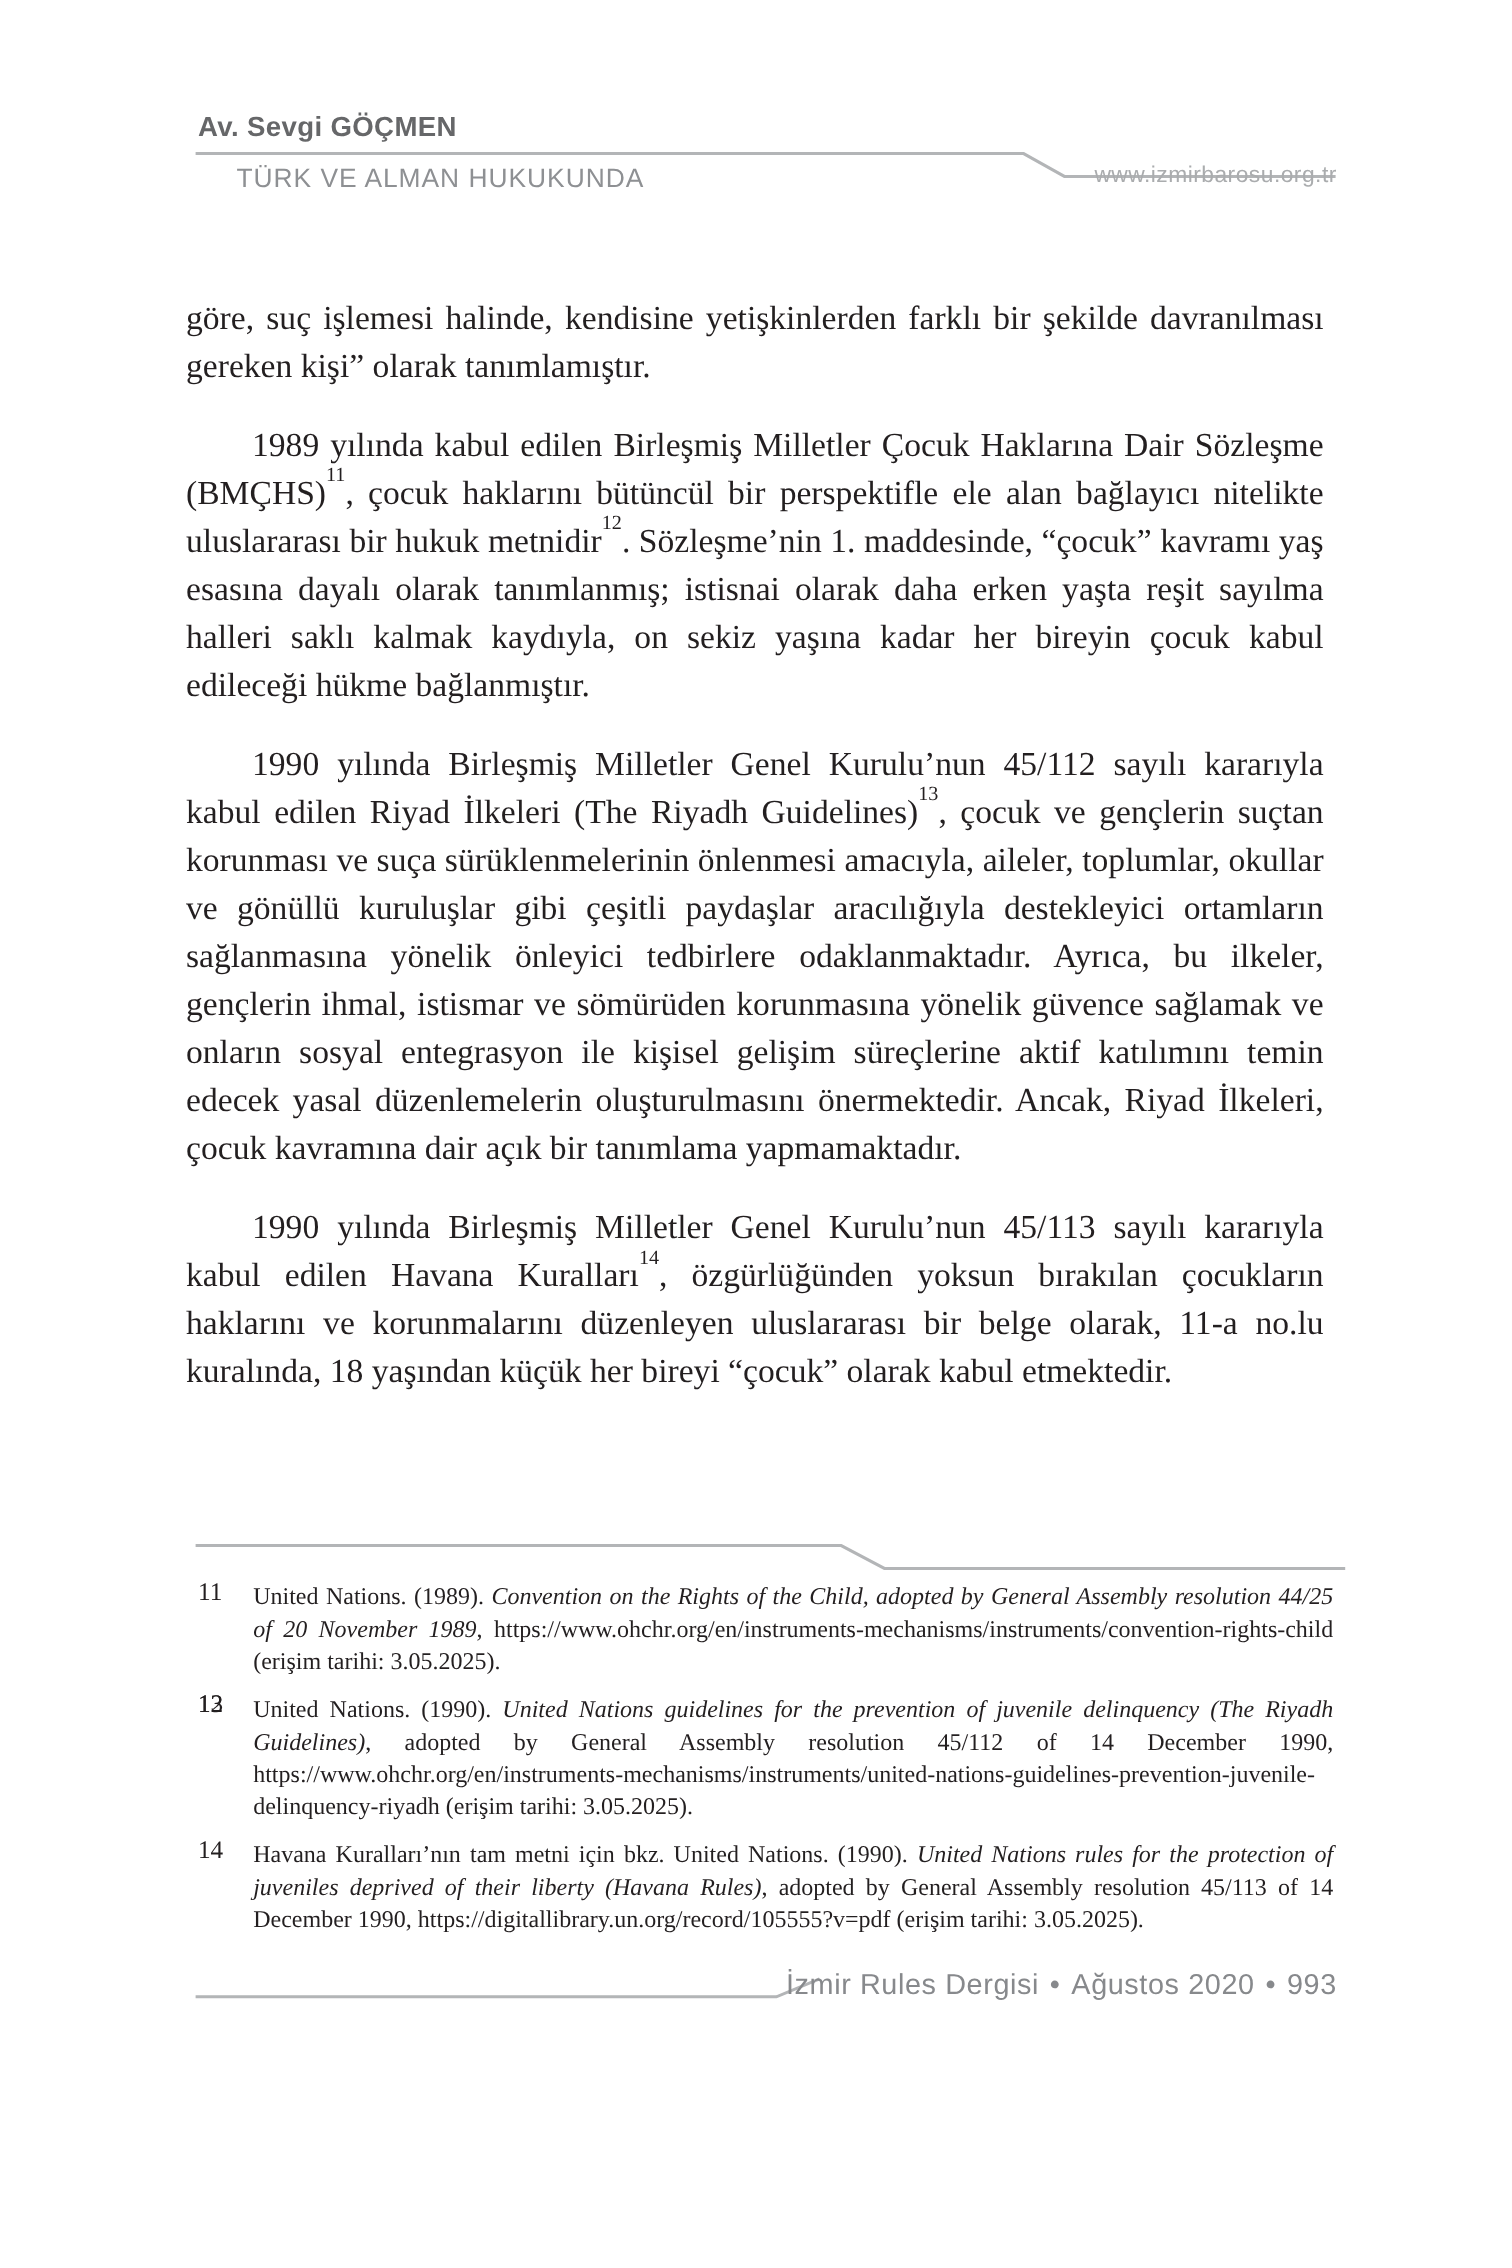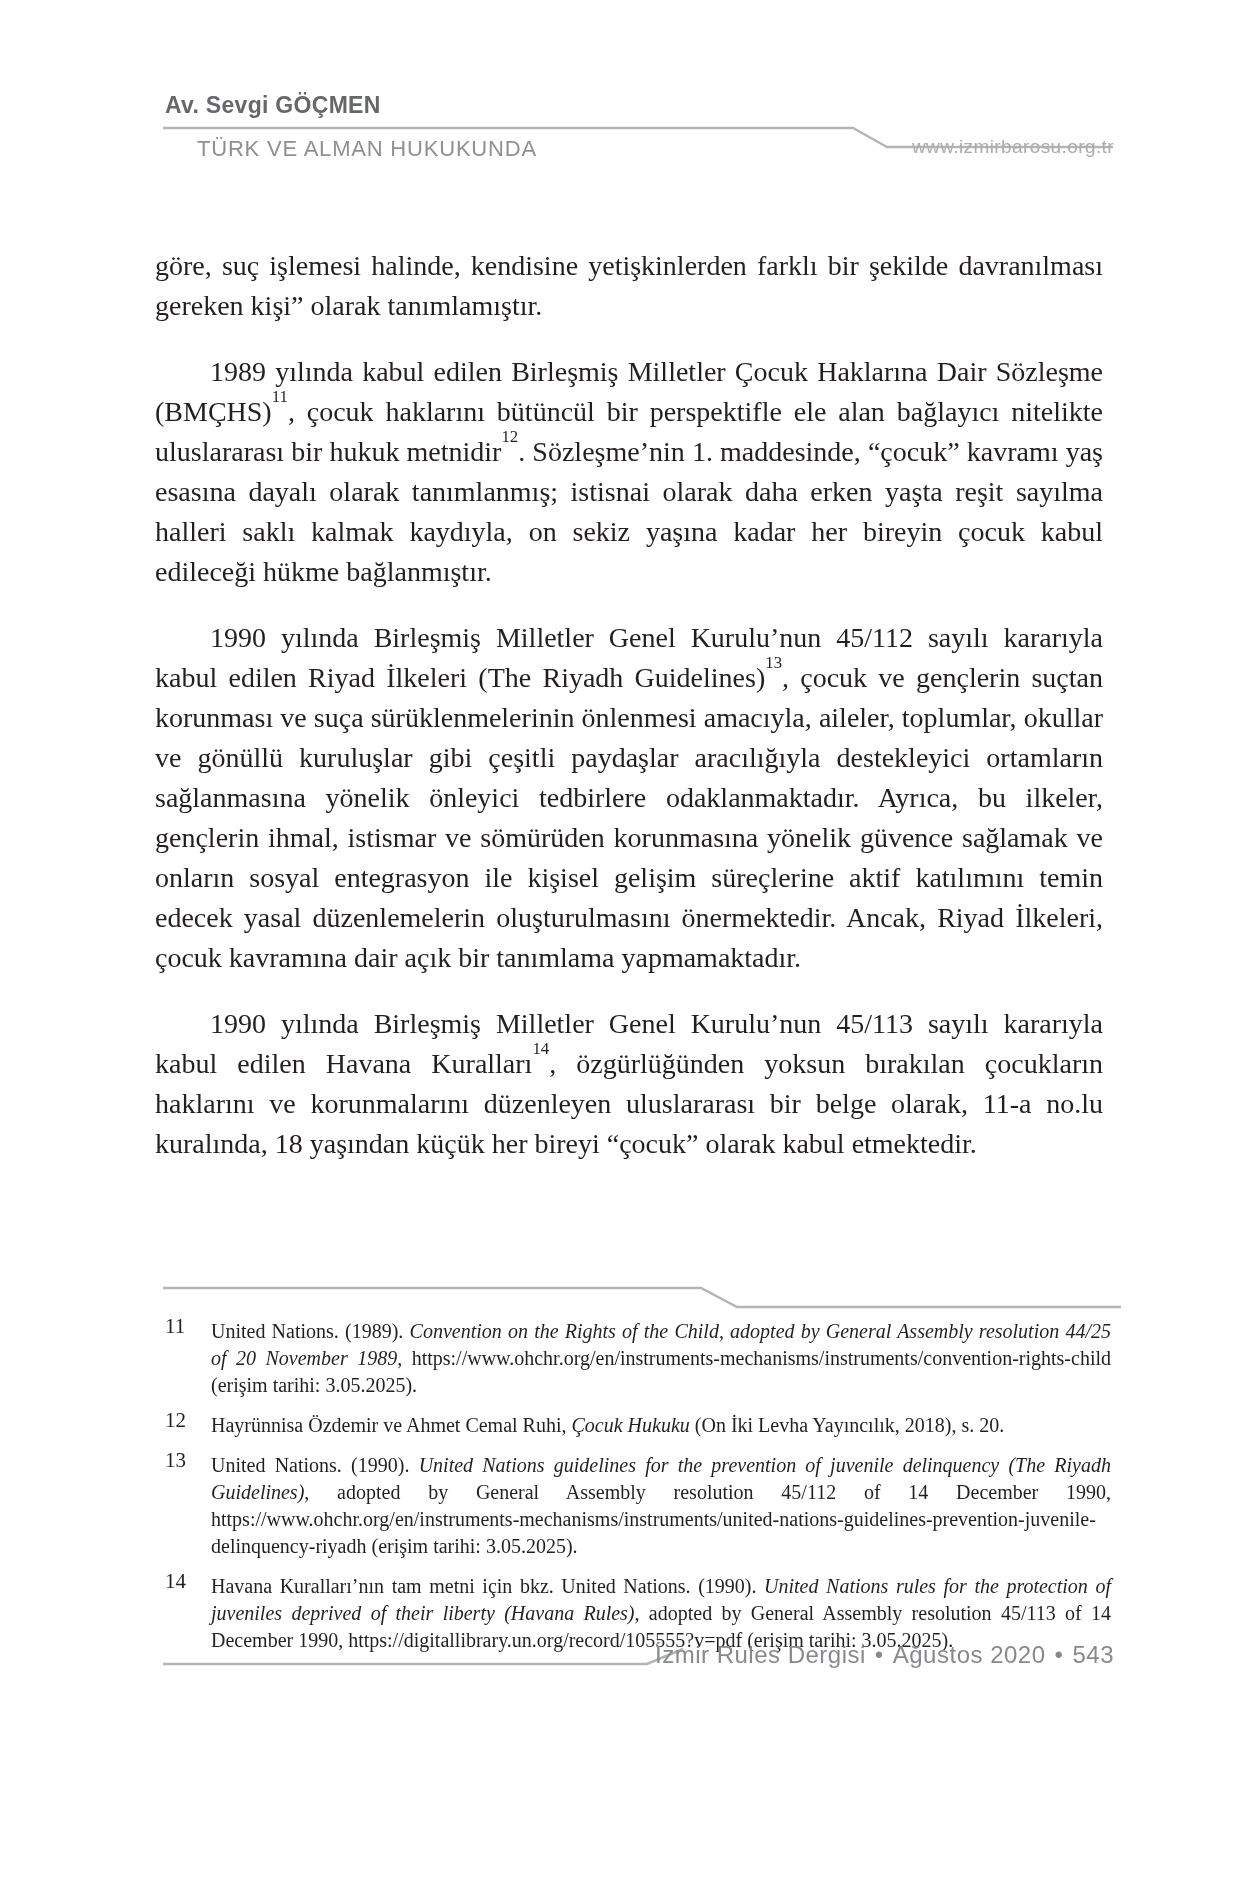--- a/index.html
+++ b/index.html
@@ -92,26 +92,26 @@
       <p class="indent">1990 yılında Birleşmiş Milletler Genel Kurulu’nun 45/112 sayılı kararıyla kabul edilen Riyad İlkeleri (The Riyadh Guidelines)<sup class="fn-ref">13</sup>, çocuk ve gençlerin suçtan korunması ve suça sürüklenmelerinin önlenmesi amacıyla, aileler, toplumlar, okullar ve gönüllü kuruluşlar gibi çeşitli paydaşlar aracılığıyla destekleyici ortamların sağlanmasına yönelik önleyici tedbirlere odaklanmaktadır. Ayrıca, bu ilkeler, gençlerin ihmal, istismar ve sömürüden korunmasına yönelik güvence sağlamak ve onların sosyal entegrasyon ile kişisel gelişim süreçlerine aktif katılımını temin edecek yasal düzenlemelerin oluşturulmasını önermektedir. Ancak, Riyad İlkeleri, çocuk kavramına dair açık bir tanımlama yapmamaktadır.</p>
       <p class="indent">1990 yılında Birleşmiş Milletler Genel Kurulu’nun 45/113 sayılı kararıyla kabul edilen Havana Kuralları<sup class="fn-ref">14</sup>, özgürlüğünden yoksun bırakılan çocukların haklarını ve korunmalarını düzenleyen uluslararası bir belge olarak, 11-a no.lu kuralında, 18 yaşından küçük her bireyi “çocuk” olarak kabul etmektedir.</p>
     </div>
 
   <svg id="footnote-rule" class="rule-svg" width="958" height="26">
     <polyline points="0,2 538,2 574,21 958,21"></polyline>
   </svg>
 
   <div class="footnotes" id="footnotes-list">
       <div class="footnote"><span class="fn-num">11</span><span class="fn-text">United Nations. (1989). <em>Convention on the Rights of the Child, adopted by General Assembly resolution 44/25 of 20 November 1989</em>, https://www.ohchr.org/en/instruments-mechanisms/instruments/convention-rights-child (erişim tarihi: 3.05.2025).</span></div>
-      <div class="footnote"><span class="fn-num">12</span><span class="fn-text">Hayrünnisa Özdemir ve Ahmet Cemal Ruhi, <em>Çocuk Hukuku</em> (On İki Levha Yayıncılık, 2018), s. 20.</span></div>
+      <div class="footnote"><span class="fn-num">12</span></div>
       <div class="footnote"><span class="fn-num">13</span><span class="fn-text">United Nations. (1990). <em>United Nations guidelines for the prevention of juvenile delinquency (The Riyadh Guidelines)</em>, adopted by General Assembly resolution 45/112 of 14 December 1990, https://www.ohchr.org/en/instruments-mechanisms/instruments/united-nations-guidelines-prevention-juvenile-delinquency-riyadh (erişim tarihi: 3.05.2025).</span></div>
       <div class="footnote"><span class="fn-num">14</span><span class="fn-text">Havana Kuralları’nın tam metni için bkz. United Nations. (1990). <em>United Nations rules for the protection of juveniles deprived of their liberty (Havana Rules)</em>, adopted by General Assembly resolution 45/113 of 14 December 1990, https://digitallibrary.un.org/record/105555?v=pdf (erişim tarihi: 3.05.2025).</span></div>
     </div>
 
   <svg id="footer-rule" class="rule-svg" width="525" height="22">
     <polyline points="0,18 484,18 520,3"></polyline>
   </svg>
 
   <div class="footer-text">
-    <span>İzmir Rules Dergisi</span><span class="dot">•</span><span>Ağustos 2020</span><span class="dot">•</span><span>543</span>
+    <span>İzmir Rules Dergisi</span><span class="dot">•</span><span>Ağustos 2020</span><span class="dot">•</span><span>993</span>
   </div>
 
 </div>
 
 </body></html>

